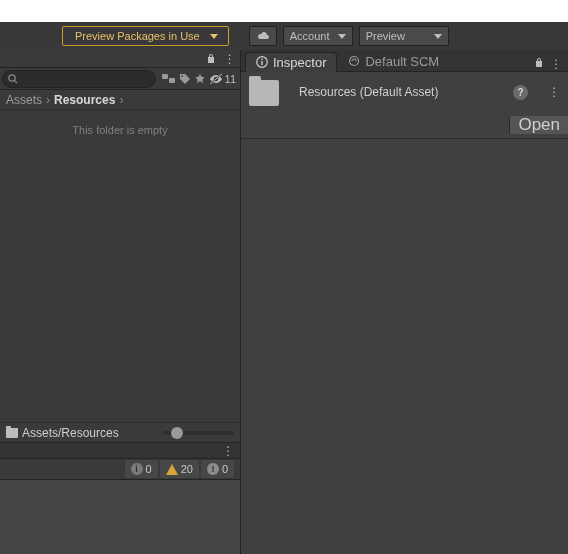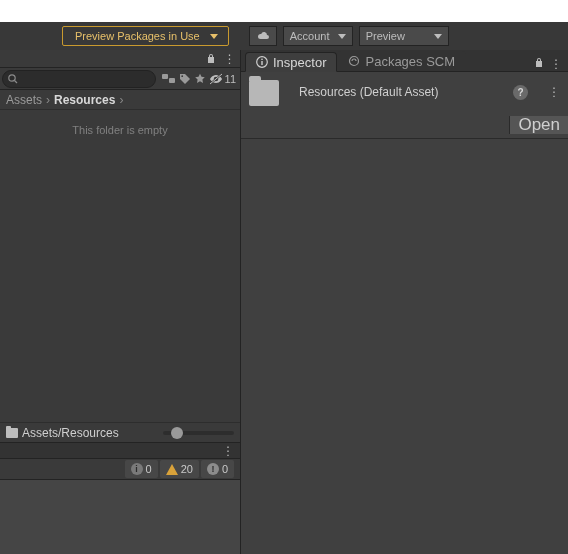--- a/index.html
+++ b/index.html
@@ -207,21 +207,21 @@
               <rect x="5.3" y="5" width="1.4" height="4" fill="#cfcfcf"></rect>
               <rect x="5.3" y="2.6" width="1.4" height="1.4" fill="#cfcfcf"></rect>
             </svg>
           <span>Inspector</span>
         </div>
         <div class="tab">
           <svg width="12" height="12" viewBox="0 0 12 12">
               <circle cx="6" cy="6" r="4.5" fill="none" stroke="#9a9a9a" stroke-width="1.2"></circle>
               <path d="M4 6a2 2 0 0 1 4 0" fill="none" stroke="#9a9a9a" stroke-width="1.2"></path>
             </svg>
-          <span>Packages SCM</span>
+          <span>Default SCM</span>
         </div>
         <div class="grow"></div>
         <div class="right-icons">
           <span>
             <svg width="10" height="11" viewBox="0 0 10 11">
                 <path fill="#bdbdbd" d="M3 4V3a2 2 0 1 1 4 0v1h1v6H2V4h1zm1 0h2V3a1 1 0 1 0-2 0v1z"></path>
               </svg>
           </span>
           <span>⋮</span>
         </div>

